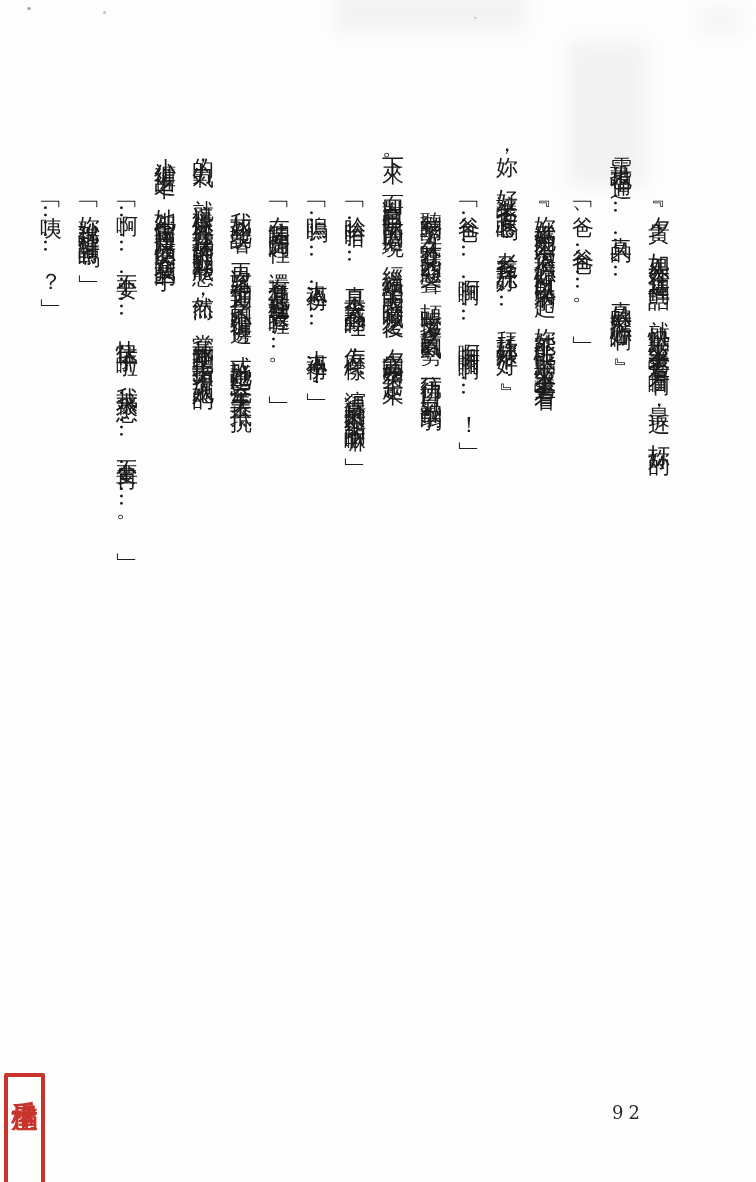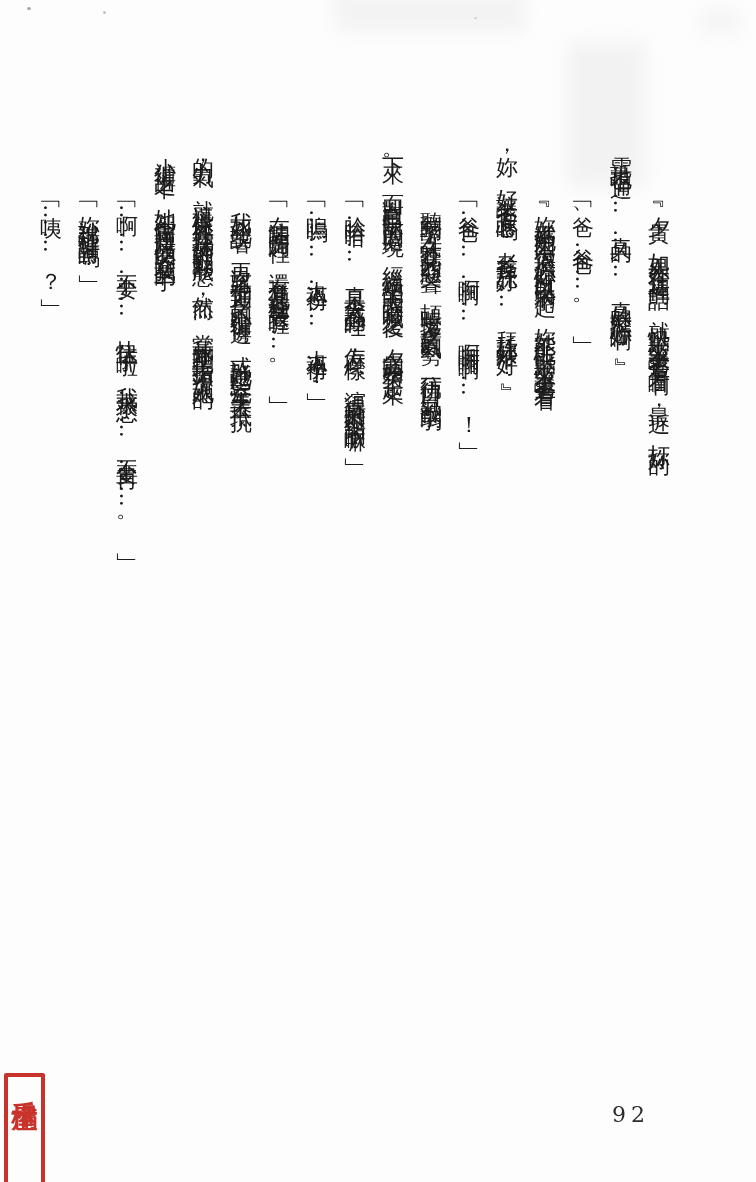--- a/index.html
+++ b/index.html
@@ -26,21 +26,21 @@
     line-height: 38px;       
     letter-spacing: 5px;     
     white-space: nowrap;
   }
   .line.indent { padding-top: 54px; }  
 
   .page-number {
     position: absolute;
     left: 612px;
     top: 1102px;
-    font-size: 22px;
+    font-size: 18px;
     letter-spacing: 5px;
     color: #2b2b2b;
   }
 
   
   .seal {
     position: absolute;
     left: 4px;
     top: 1073px;
     width: 33px;

